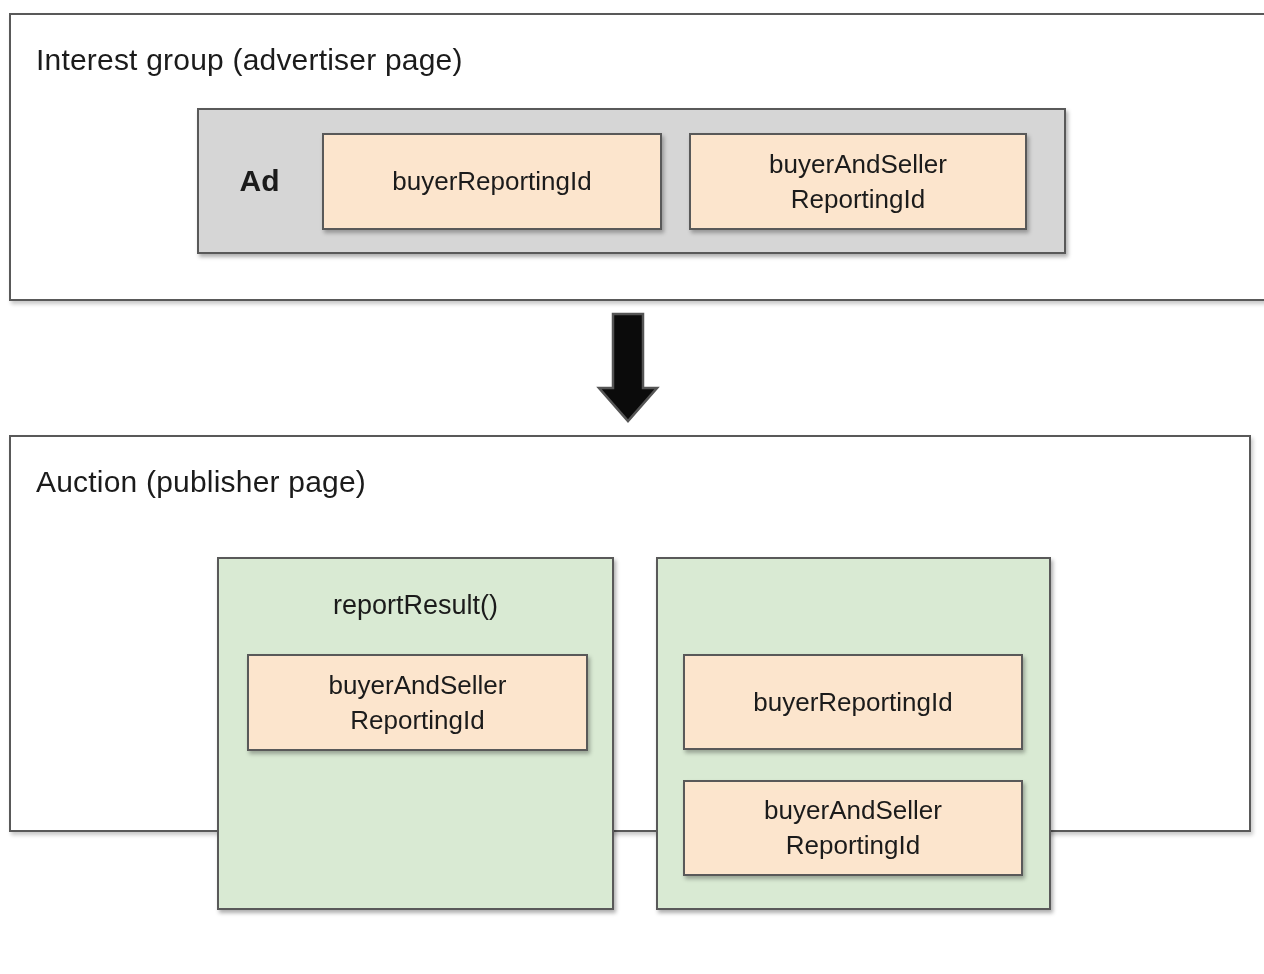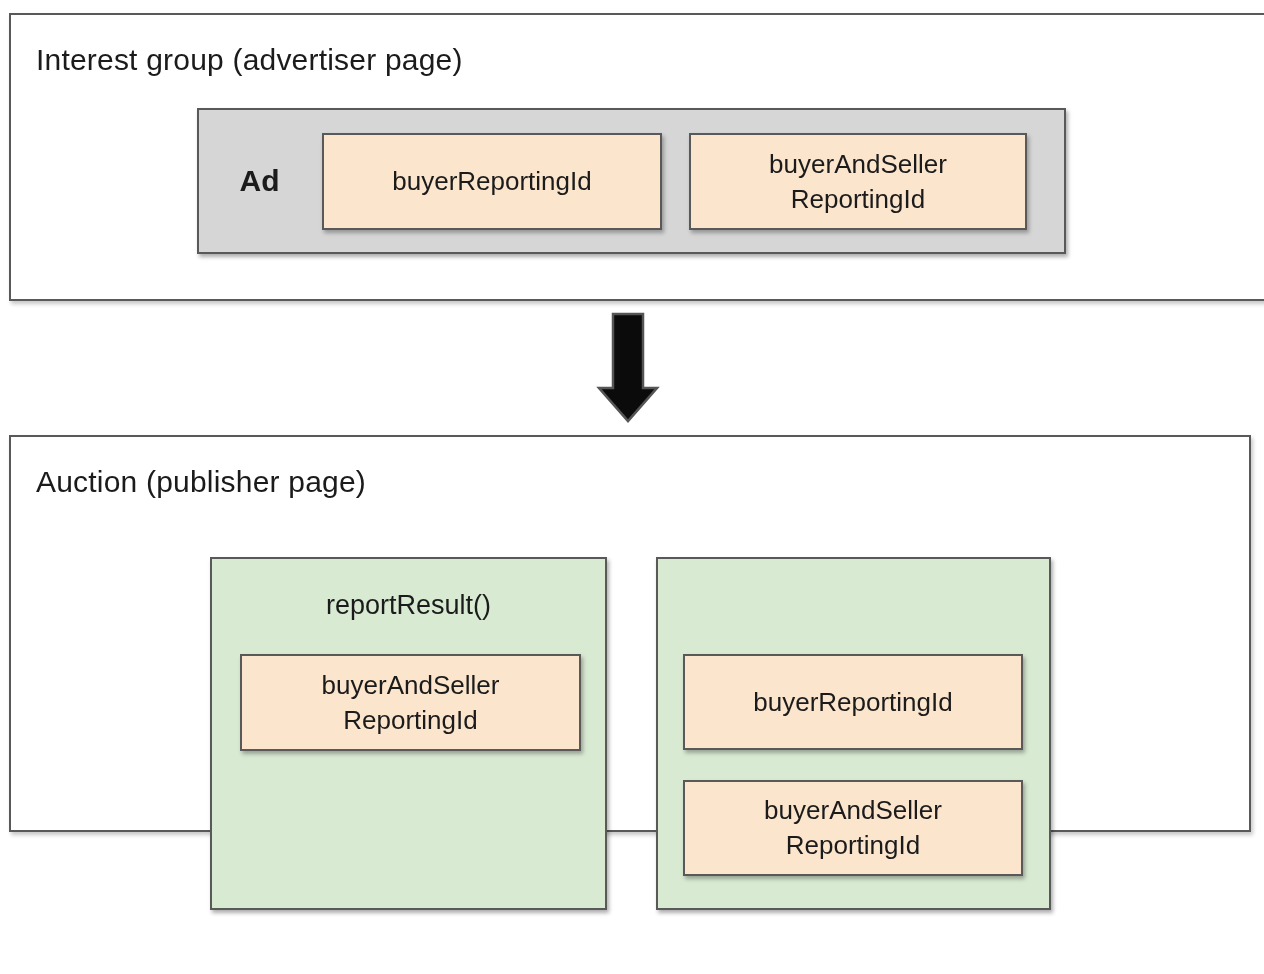--- a/index.html
+++ b/index.html
@@ -60,21 +60,21 @@
   .chip.top-1 { left: 123px; top: 23px; width: 340px; height: 97px; }
   .chip.top-2 { left: 490px; top: 23px; width: 338px; height: 97px; }
   .fn-box {
     position: absolute;
     top: 120px;
     height: 353px;
     background: var(--fn-fill, #d9ead3);
     border: 2px solid var(--border, #595959);
     box-shadow: 2px 3px 4px rgba(0,0,0,0.32);
   }
-  #report-result-box { left: 199px; width: 397px; }
+  #report-result-box { left: 206px; width: 397px; }
   #report-win-box    { left: 645px; width: 395px; }
   .fn-title {
     position: absolute;
     left: 0; top: 31px; width: 100%;
     text-align: center;
     font-size: 27px;
     white-space: nowrap;
   }
   .chip.result-1 { left: 28px; top: 95px; width: 341px; height: 97px; }
   .chip.win-1    { left: 25px; top: 95px; width: 340px; height: 96px; }

